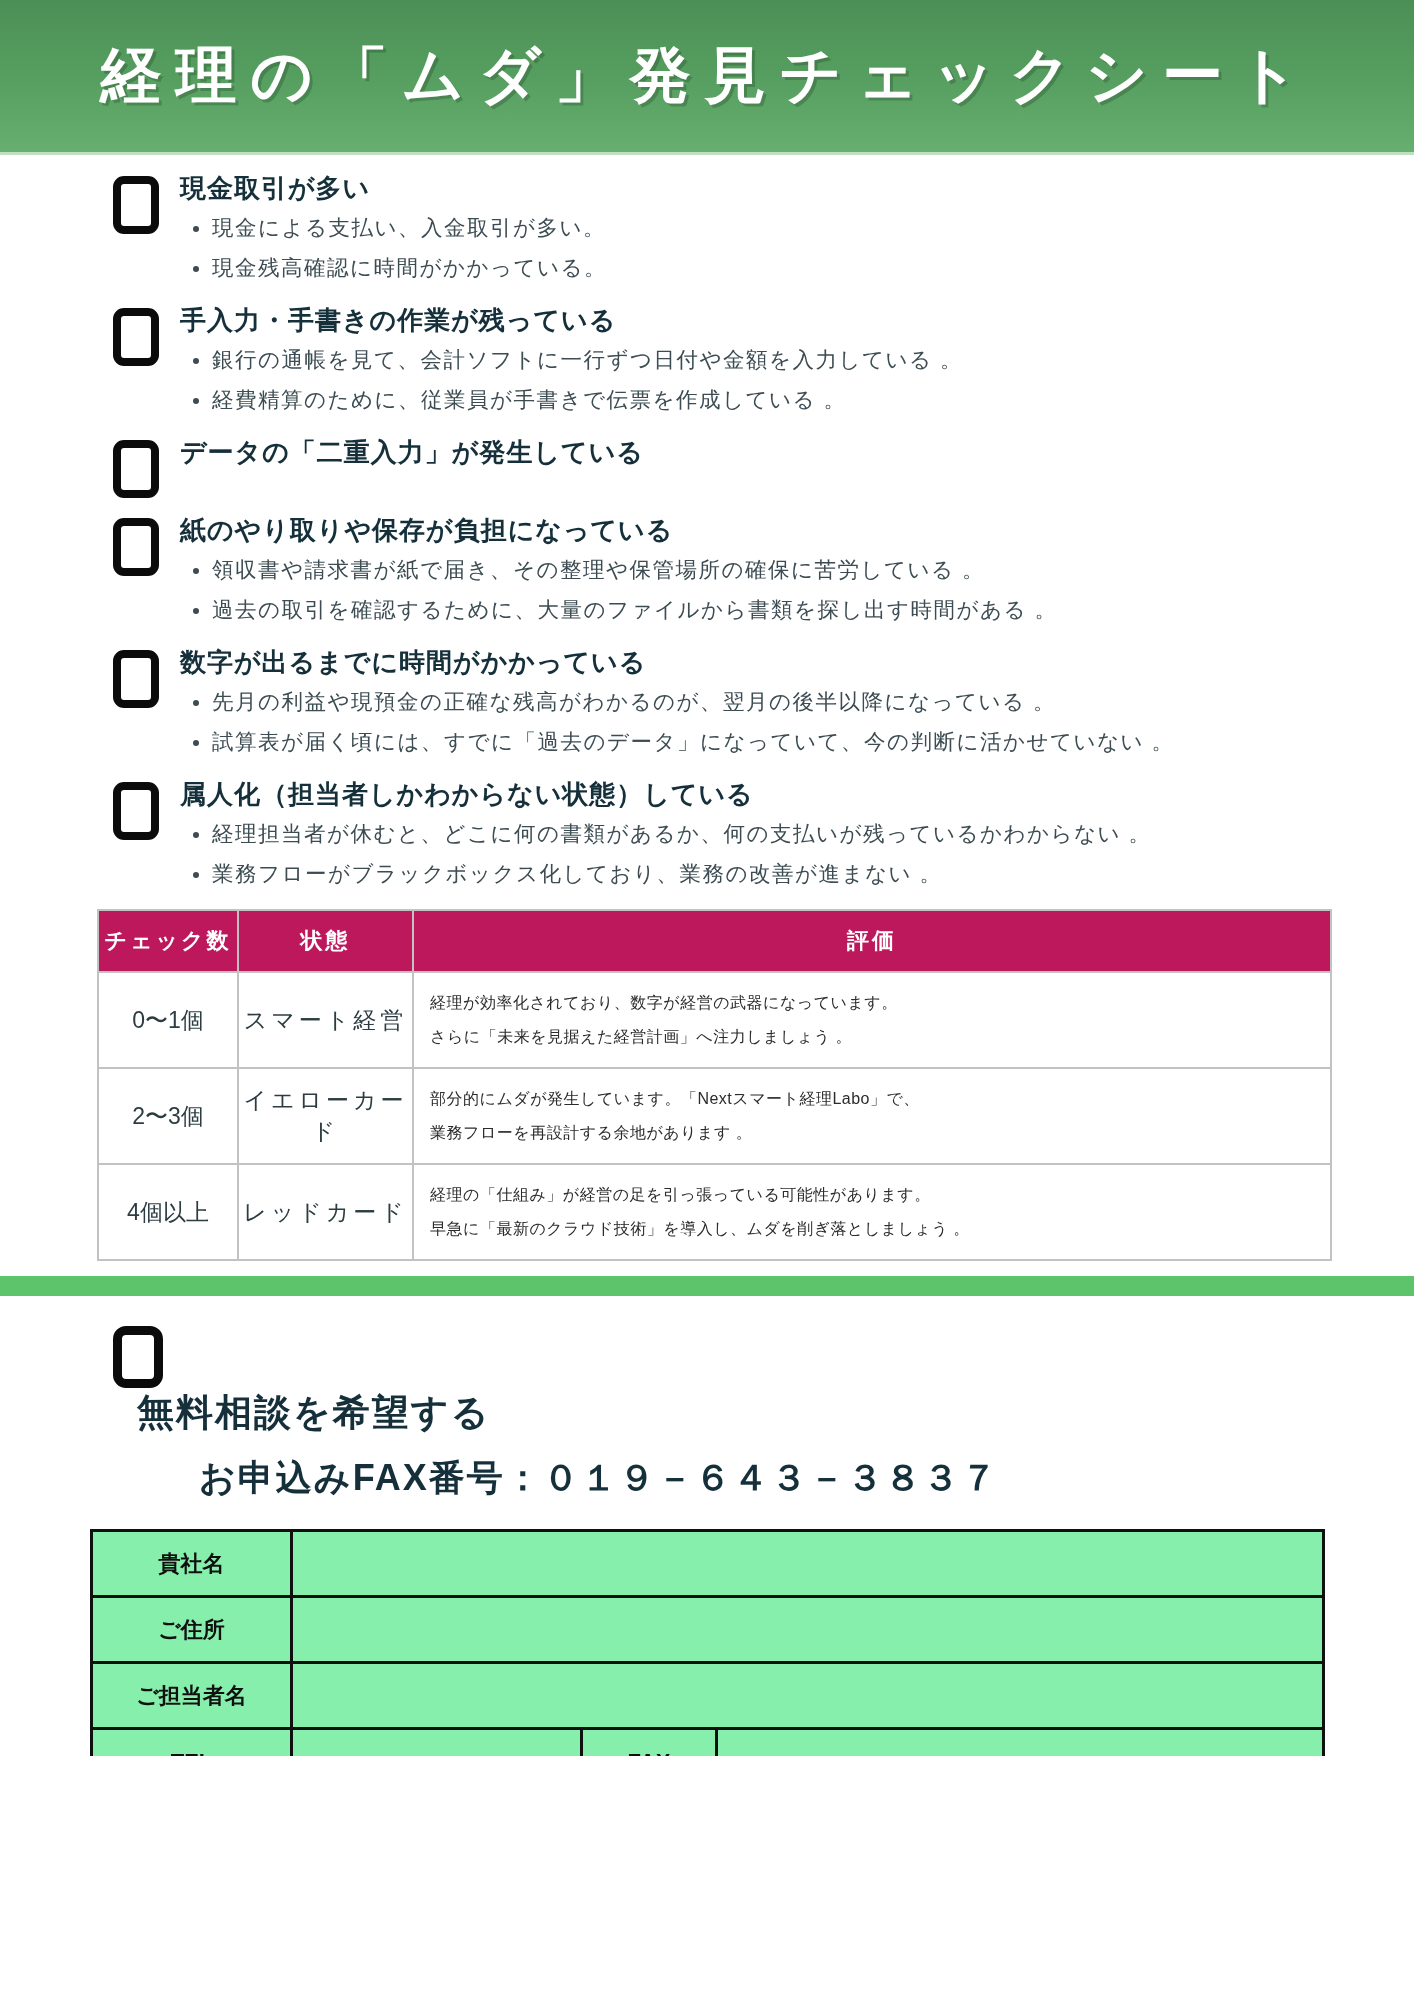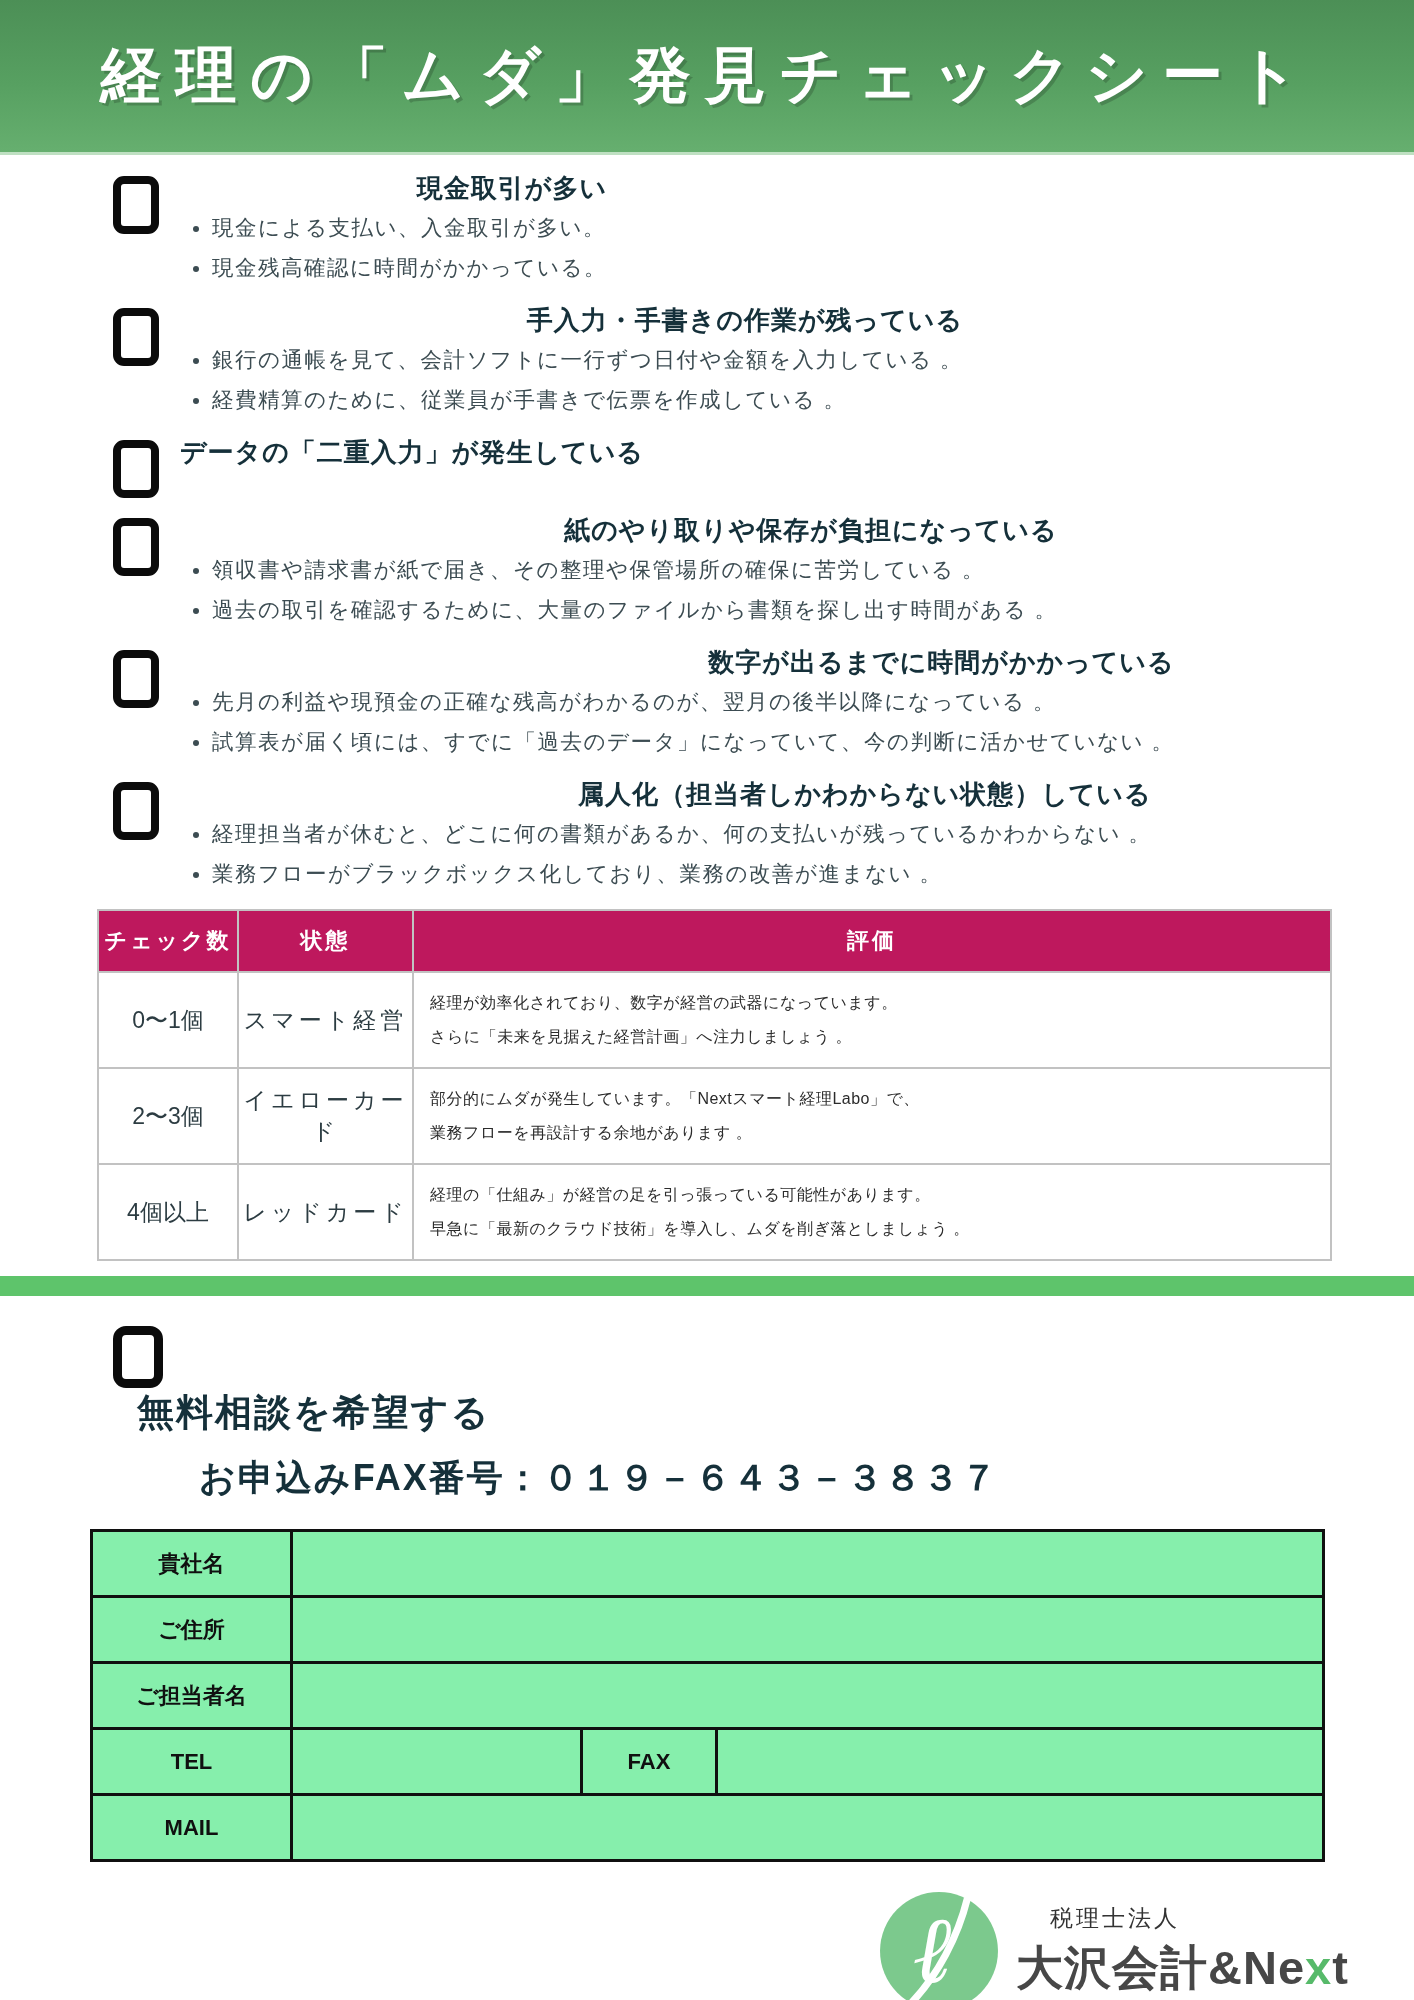--- a/index.html
+++ b/index.html
@@ -1,18 +1,18 @@
 <!DOCTYPE html>
 <html lang="ja"><head>
 <meta charset="utf-8">
 <style>
   * { box-sizing: border-box; }
   html,body { margin:0; padding:0; background:#ffffff; }
   .page {
-    width:1414px; height:2000px; position:relative; overflow:hidden;
+    width:1414px; height:1756px; position:relative; overflow:hidden;
     background:#ffffff;
     font-family:"Liberation Sans","DejaVu Sans",sans-serif;
   }
 
   
   .banner {
     height:155px;
     background:linear-gradient(180deg,#4c8f56 0%,#57a061 55%,#66af6f 100%);
     border-bottom:3px solid #bfe0c2;
     display:flex; align-items:center; justify-content:center;
@@ -26,21 +26,21 @@
   
   .checklist { padding:16px 0 0 113px; }
   .check-item { display:flex; align-items:flex-start; margin-bottom:15px; }
   .cb {
     flex:0 0 auto; width:46px; height:58px;
     border:8px solid #0b0b0b; border-radius:11px; background:#fff; margin-top:5px;
   }
   .check-body { margin-left:21px; }
   .check-heading {
     font-size:26px; font-weight:bold; color:#15303a;
-    line-height:34px; letter-spacing:1px;text-align:right;
+    line-height:34px; letter-spacing:1px;
   }
   .check-bullets { margin:3px 0 0; padding-left:32px; list-style:disc; }
   .check-bullets li {
     font-size:21.5px; color:#3c4c52; line-height:40px; letter-spacing:1.5px;
   }
 
   
   .assess {
     border-collapse:collapse; table-layout:fixed;
     width:1233px; margin:14px 0 0 97px;

